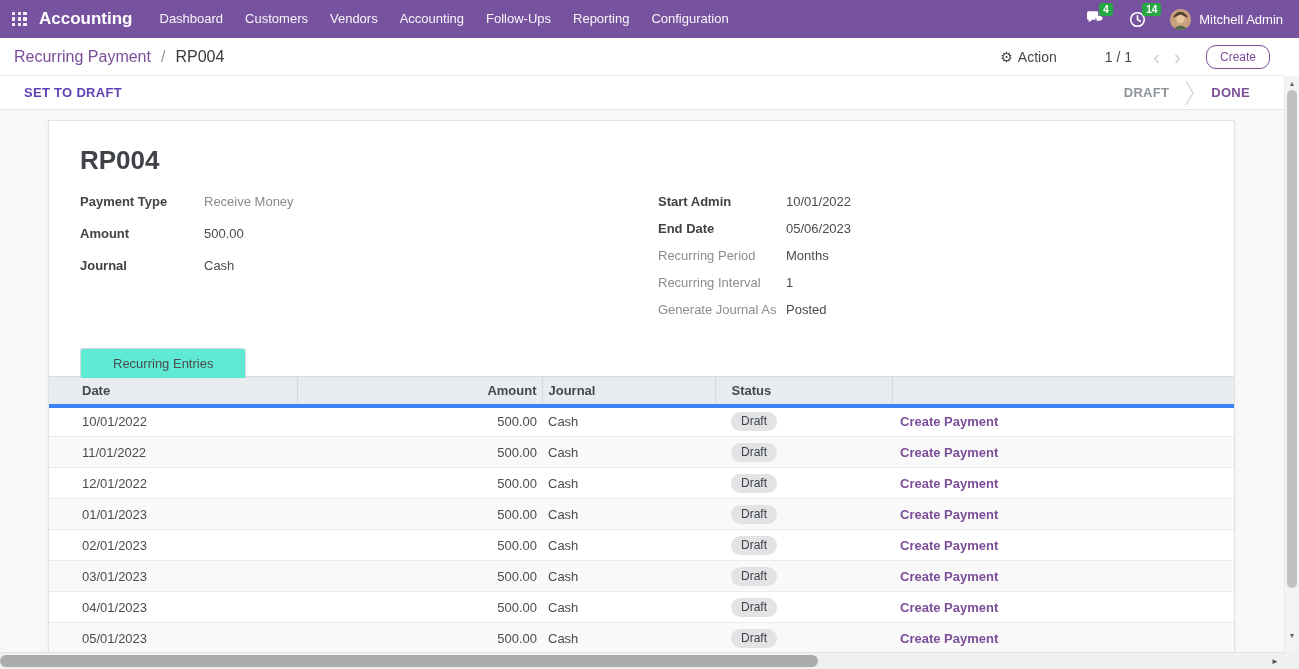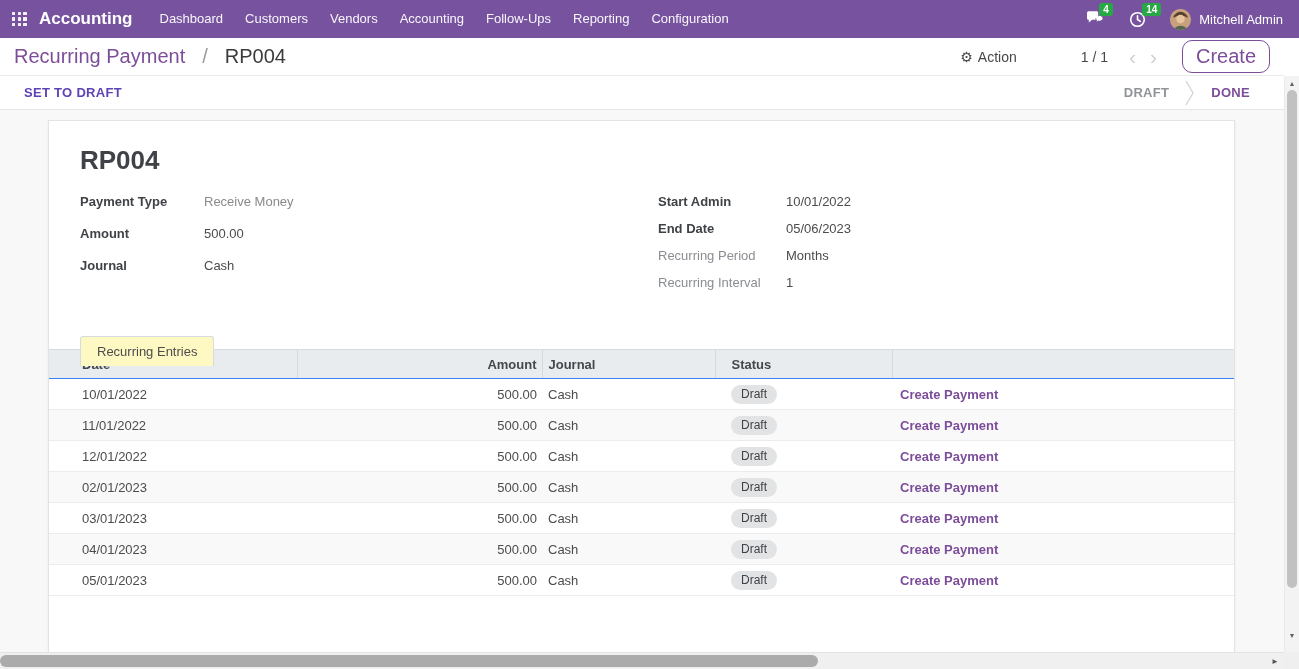--- a/index.html
+++ b/index.html
@@ -26,31 +26,31 @@
   .nav-item{font-size:13px;color:rgba(255,255,255,.95);padding:0 11px;line-height:38px;cursor:pointer;white-space:nowrap;}
   .nav-right{margin-left:auto;display:flex;align-items:center;}
   .icon-wrap{position:relative;margin-right:24px;cursor:pointer;display:flex;align-items:center;}
   .count-badge{position:absolute;top:-8px;left:13px;background:var(--badge-green);color:#fff;font-size:10px;font-weight:700;line-height:13px;padding:0 4px;border-radius:3px;}
   .user{display:flex;align-items:center;cursor:pointer;}
   .avatar{width:21px;height:21px;border-radius:50%;overflow:hidden;margin-right:8px;flex:none;background:#c9a07e;}
   .user-name{font-size:13px;color:#fff;}
 
   
   .control-panel{position:absolute;top:38px;left:0;width:1284px;height:38px;background:#fff;display:flex;align-items:center;padding:0 14px;border-bottom:1px solid #ebebeb;}
-  .breadcrumb{font-size:20px;display:flex;align-items:center;gap:17px;}
+  .breadcrumb{font-size:16px;display:flex;align-items:center;gap:10px;}
   .breadcrumb .parent{color:var(--accent);cursor:pointer;}
   .breadcrumb .sep{color:#9a9a9a;}
   .breadcrumb .current{color:#3b3b3b;}
   .cp-right{margin-left:auto;display:flex;align-items:center;}
   .action-btn{display:flex;align-items:center;gap:5px;font-size:14px;color:#454748;cursor:pointer;margin-right:48px;}
   .gear{font-size:14px;line-height:1;}
   .pager{display:flex;align-items:center;margin-right:18px;}
-  .pager-count{font-size:14px;color:#454748;margin-right:14px;cursor:pointer;margin-left:16px;}
+  .pager-count{font-size:14px;color:#454748;margin-right:14px;cursor:pointer;}
   .pager-arrow{font-size:21px;color:#cfcfcf;line-height:1;padding:0 7px;cursor:default;}
-  .create-btn{background:#fff;border:1px solid var(--accent);color:var(--accent);font-size:20px;padding:4px 13px;border-radius:10px;cursor:pointer;font-family:inherit;}
+  .create-btn{background:#fff;border:1px solid var(--accent);color:var(--accent);font-size:12px;padding:4px 13px;border-radius:10px;cursor:pointer;font-family:inherit;}
 
   
   .statusbar{position:absolute;top:76px;left:0;width:1284px;height:34px;background:#fff;border-bottom:1px solid #e6e6e6;display:flex;align-items:center;padding:0 14px 0 24px;}
   .set-draft{font-size:13px;font-weight:700;color:var(--set-to-draft);letter-spacing:.3px;cursor:pointer;background:none;border:none;font-family:inherit;}
   .states{margin-left:auto;display:flex;align-items:center;height:100%;margin-right:4px;}
   .state{font-size:13px;font-weight:700;padding:0 16px;letter-spacing:.3px;cursor:pointer;}
   .state.inactive{color:#8f9499;}
   .state.active{color:var(--accent);}
   .state-arrow{height:26px;display:flex;align-items:center;}
 
@@ -64,25 +64,25 @@
   .o-row{display:flex;align-items:baseline;font-size:13px;margin-bottom:17px;}
   .fg-right .o-row{margin-bottom:12px;}
   .o-label{width:124px;flex:none;font-weight:700;color:var(--text-dark);}
   .fg-right .o-label{width:128px;}
   .o-label.muted{font-weight:400;color:var(--text-muted);}
   .o-value{color:var(--text-body);}
   .o-value.muted{color:#8a8a8a;}
 
   
   .tabs{margin-top:18px;height:29px;}
-  .nav-tab{display:inline-block;margin-left:31px;padding:7px 16px;background:#fef9c3;border:1px solid #d8dbde;border-bottom:none;border-radius:3px 3px 0 0;font-size:13px;color:#4c4c4c;cursor:pointer;position:relative;top:1px;margin-top:15px;}
+  .nav-tab{display:inline-block;margin-left:31px;padding:7px 32px;background:#5eead4;border:1px solid #d8dbde;border-bottom:none;border-radius:3px 3px 0 0;font-size:13px;color:#4c4c4c;cursor:pointer;position:relative;top:1px;}
 
   
   table.entries{width:100%;border-collapse:collapse;table-layout:fixed;font-size:13px;}
-  table.entries thead th{background:var(--table-header-bg);color:#44484c;font-weight:700;text-align:left;height:29px;padding:0 6px;border-top:1px solid #d8dbde;border-bottom:1px solid #3b82f6;}
+  table.entries thead th{background:var(--table-header-bg);color:#44484c;font-weight:700;text-align:left;height:29px;padding:0 6px;border-top:1px solid #d8dbde;border-bottom:4px solid #3b82f6;}
   table.entries thead th + th{border-left:1px solid #d5d9dc;}
   table.entries th.c-date,table.entries td.c-date{padding-left:33px;}
   table.entries th.c-amount,table.entries td.c-amount{text-align:right;padding-right:5px;}
   table.entries th.c-journal,table.entries td.c-journal{padding-left:6px;}
   table.entries th.c-status,table.entries td.c-status{padding-left:16px;}
   table.entries td.c-action{padding-left:8px;}
   table.entries tbody td{height:31px;padding:0 6px;color:var(--text-body);border-bottom:1px solid #ececec;}
   table.entries tbody tr{background:#fff;cursor:pointer;}
   table.entries tbody tr:nth-child(even){background:#f9f9f9;}
   .pill{display:inline-block;background:var(--draft-pill-bg);color:#3f4347;border-radius:10px;padding:2px 10px;font-size:12px;line-height:15px;}
@@ -217,20 +217,24 @@
             <span class="o-value">05/06/2023</span>
           </div>
           <div class="o-row">
             <span class="o-label muted">Recurring Period</span>
             <span class="o-value">Months</span>
           </div>
           <div class="o-row">
             <span class="o-label muted">Recurring Interval</span>
             <span class="o-value">1</span>
           </div>
+          <div class="o-row">
+            <span class="o-label muted">Generate Journal As</span>
+            <span class="o-value">Posted</span>
+          </div>
         </div>
       </div>
 
       <div class="tabs">
         <span class="nav-tab">Recurring Entries</span>
       </div>
 
       <table class="entries">
         <colgroup>
           <col style="width:248px">
@@ -276,20 +280,31 @@
           <td class="c-amount">500.00</td>
           <td class="c-journal">Cash</td>
           <td class="c-status">
             <span class="pill">Draft</span>
           </td>
           <td class="c-action">
             <a class="create-payment">Create Payment</a>
           </td>
         </tr>
             <tr>
+          <td class="c-date">01/01/2023</td>
+          <td class="c-amount">500.00</td>
+          <td class="c-journal">Cash</td>
+          <td class="c-status">
+            <span class="pill">Draft</span>
+          </td>
+          <td class="c-action">
+            <a class="create-payment">Create Payment</a>
+          </td>
+        </tr>
+            <tr>
           <td class="c-date">02/01/2023</td>
           <td class="c-amount">500.00</td>
           <td class="c-journal">Cash</td>
           <td class="c-status">
             <span class="pill">Draft</span>
           </td>
           <td class="c-action">
             <a class="create-payment">Create Payment</a>
           </td>
         </tr>

